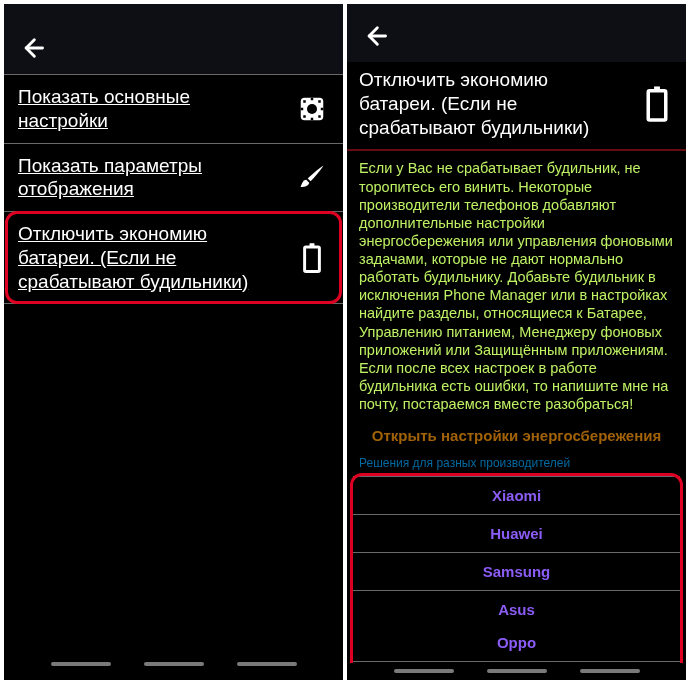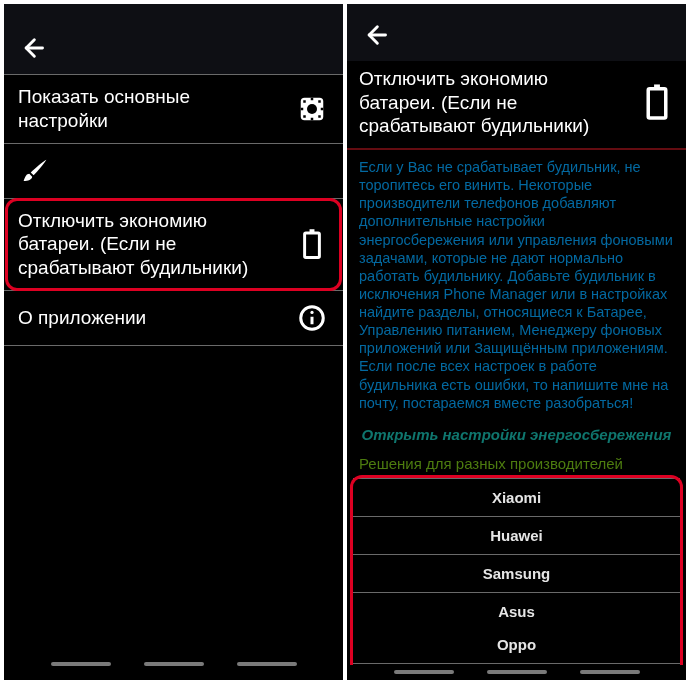--- a/index.html
+++ b/index.html
@@ -34,20 +34,21 @@
     color: #fff;
   }
   .item {
     display: flex;
     align-items: center;
     justify-content: space-between;
     padding: 10px 14px;
     border-bottom: 1px solid #6a6a6a;
     gap: 10px;
     position: relative;
+    text-decoration: underline;
   }
   .item:first-child { border-top: 1px solid #6a6a6a; }
   .item-label {
     font-size: 19px;
     line-height: 1.25;
     color: #fff;
     flex: 1;
   }
   .item-icon {
     width: 34px;
@@ -89,44 +90,43 @@
     padding: 6px 12px 10px 12px;
     border-bottom: 2px solid #640c11;
   }
   .head2-title {
     color: #fff;
     font-size: 19px;
     line-height: 1.25;
     flex: 1;
   }
   .body2 {
-    color: #0369a1;
+    color: #bef264;
     padding: 8px 12px 4px 12px;
     font-size: 14.5px;
     line-height: 1.25;
   }
   .open-link {
-    color: #0f766e;
+    color: #a16207;
     font-weight: bold;
     text-align: center;
     padding: 10px 12px 6px 12px;
     font-size: 15px;
-    font-style: italic;
   }
   .solutions-label {
-    color: #4d7c0f;
-    font-size: 15px;
+    color: #0369a1;
+    font-size: 12px;
     padding: 6px 12px 6px 12px;
   }
   .vendor-wrap {
     position: relative;
     margin: 0 6px 0 6px;
   }
   .vendor-list {
-    color: #e5e5e5;
+    color: #8b5cf6;
   }
   .vendor {
     text-align: center;
     font-weight: bold;
     font-size: 15px;
     padding: 10px 0;
     border-bottom: 1px solid #6a6a6a;
   }
   .vendor:first-child { border-top: 1px solid #6a6a6a; }
   .vendor-highlight {
@@ -169,49 +169,40 @@
               <rect x="5" y="5" width="2" height="2"></rect>
               <rect x="17" y="5" width="2" height="2"></rect>
               <rect x="5" y="17" width="2" height="2"></rect>
               <rect x="17" y="17" width="2" height="2"></rect>
             </g>
           </svg>
       </span>
     </div>
 
     <div class="item">
+      <span class="item-label">Показать параметры отображения</span>
       <span class="item-icon">
         <svg width="34" height="34" viewBox="0 0 24 24" fill="#fff">
             <path d="M20 4 C18 5 12 10 9 13 L11 15 C14 12 19 6 20 4 Z"></path>
             <path d="M8 14 C6 14 5 16 4 19 C7 19 10 18 10 16 Z"></path>
           </svg>
       </span>
     </div>
 
     <div class="item">
       <span class="item-label">Отключить экономию батареи. (Если не срабатывают будильники)</span>
       <span class="item-icon">
         <svg width="26" height="32" viewBox="0 0 18 26" fill="none" stroke="#fff" stroke-width="2.4">
             <rect x="3" y="4" width="12" height="20" rx="1"></rect>
             <rect x="7" y="1" width="4" height="3" fill="#fff" stroke="none"></rect>
           </svg>
       </span>
       <div class="highlight"></div>
     </div>
 
-    <div class="item">
-      <span class="item-label">О приложении</span>
-      <span class="item-icon">
-        <svg width="30" height="30" viewBox="0 0 24 24" fill="none" stroke="#fff" stroke-width="2.4">
-            <circle cx="12" cy="12" r="9"></circle>
-            <line x1="12" y1="11" x2="12" y2="17"></line>
-            <circle cx="12" cy="7.5" r="1.3" fill="#fff" stroke="none"></circle>
-          </svg>
-      </span>
-    </div>
 
 
   </div>
 
   <div class="navbar">
     <div class="navseg"></div>
     <div class="navseg"></div>
     <div class="navseg"></div>
   </div>
 </div>

